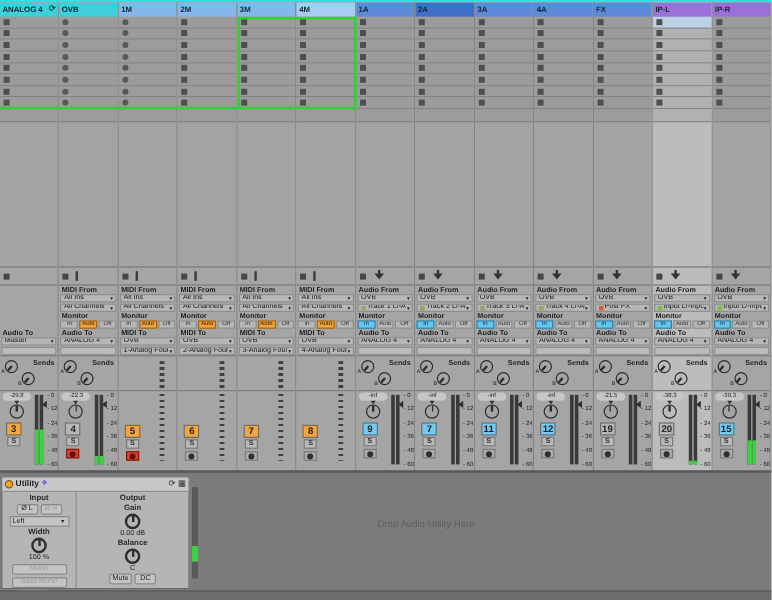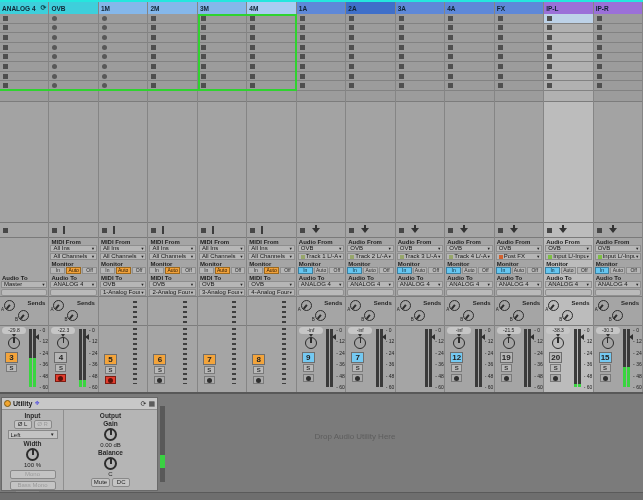--- a/index.html
+++ b/index.html
@@ -871,20 +871,31 @@
         <div class="sends">
           <span class="sendslabel">Sends</span>
           <span class="knob sknob ka">
             <i class="kl">A</i>
           </span>
           <span class="knob sknob kb">
             <i class="kl">B</i>
           </span>
         </div>
         <div class="vol">
+          <div class="mleft">
+            <div class="pill">-inf</div>
+            <div class="panwrap">
+              <span class="knob pan"></span>
+            </div>
+            <div class="numbtn n-cyan">11</div>
+            <div class="sbtn">S</div>
+            <div class="armbtn">
+              <i class="armdot"></i>
+            </div>
+          </div>
           <div class="meter">
             <i class="mbar">
               <b class="mfill" style="height: 0%;"></b>
             </i>
             <i class="mbar">
               <b class="mfill" style="height: 0%;"></b>
             </i>
           </div>
           <span class="fhandle"></span>
           <div class="scale">

